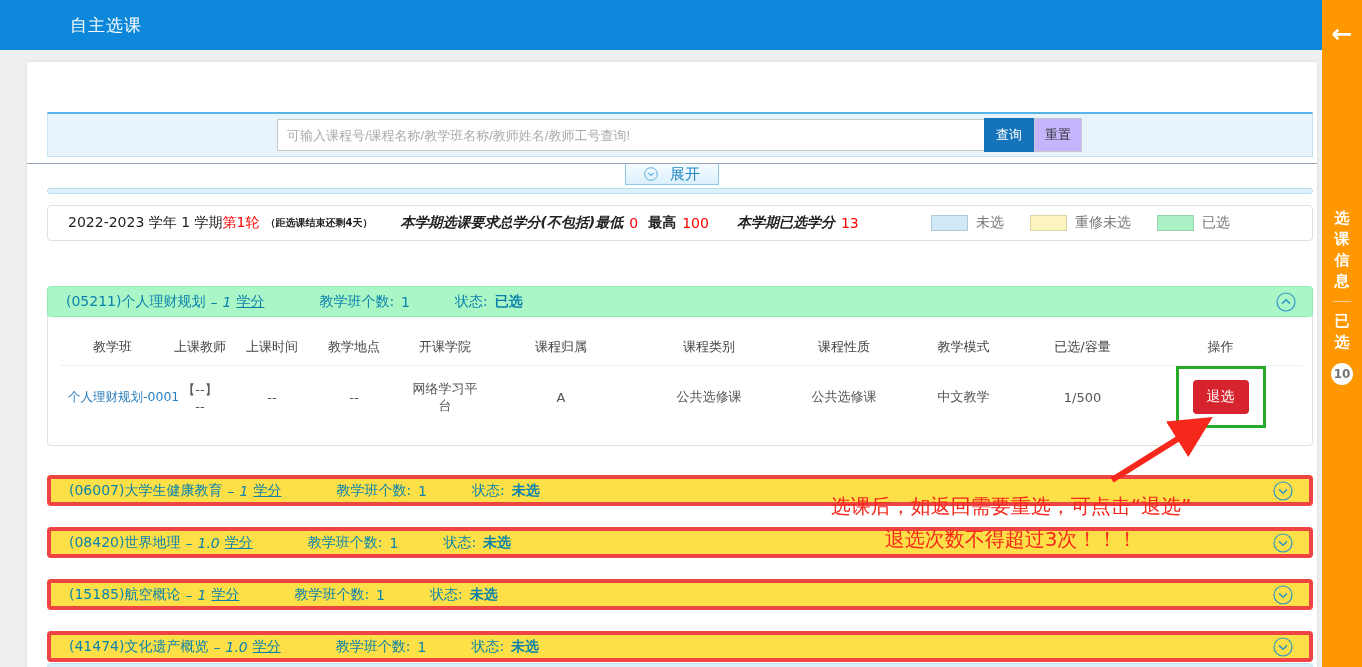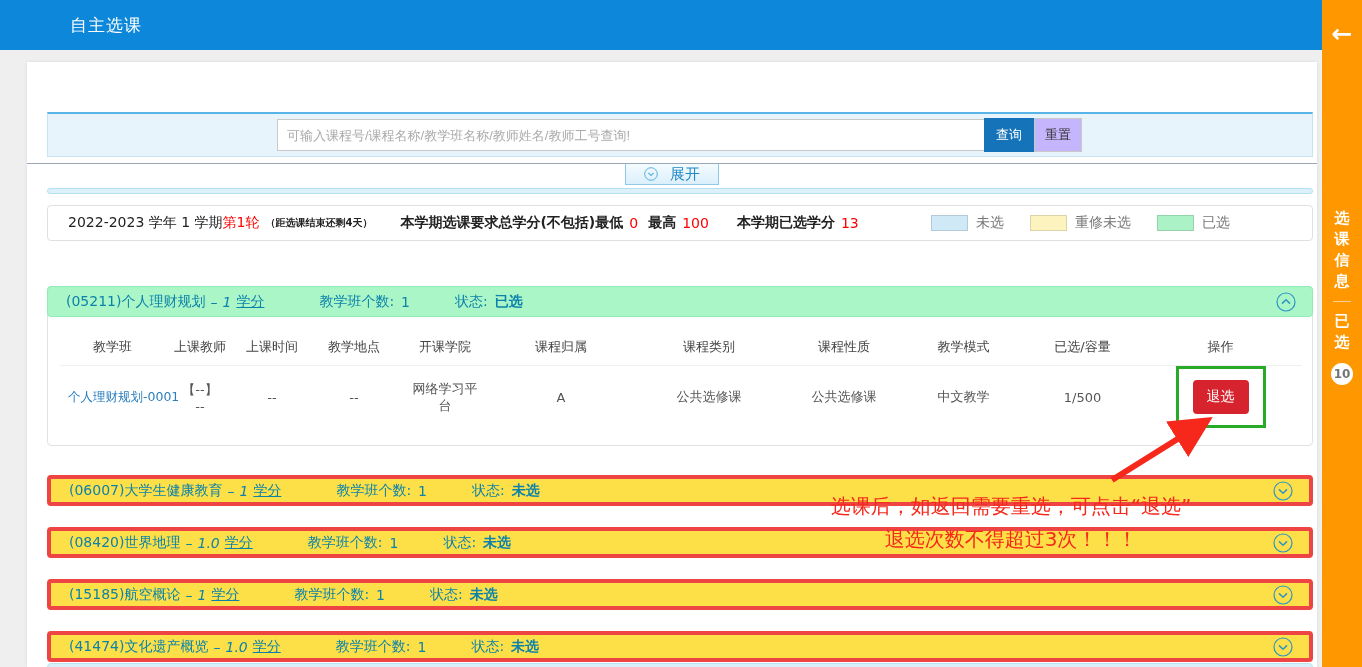--- a/index.html
+++ b/index.html
@@ -29,21 +29,21 @@
   .btn-reset{width:48px;height:34px;background:#c4b5fd;border:1px solid #c9c9c9;color:#333;font-size:13px;cursor:pointer;font-family:inherit;}
   
   .hr-line{position:absolute;left:0;top:101px;width:100%;border-top:1px solid #98a8b8;}
   .expand-tab{position:absolute;left:50%;transform:translateX(-50%);top:102px;width:92px;height:20px;background:linear-gradient(#f4fbff,#dbeffb);border:1px solid #8fc8e8;border-top:none;display:flex;align-items:center;justify-content:center;gap:12px;cursor:pointer;color:#2289c4;font-size:15px;text-align:center;}
   .thin-bar{position:absolute;left:20px;top:126px;width:1264px;height:4px;background:#ddf1fb;border:1px solid #b7dff2;border-radius:3px;}
   
   .info-bar{position:absolute;left:20px;top:143px;width:1266px;height:36px;box-sizing:border-box;border:1px solid #e0e0e0;border-radius:4px;background:#fff;display:flex;align-items:center;padding:0 20px;font-size:14px;color:#222;white-space:nowrap;}
   .info-bar .red{color:#ff0000;text-align:center;}
   .info-bar .bold{font-weight:bold;}
   .info-deadline{font-weight:bold;font-size:10px;}
-  .sp6{margin-left:6px;} .sp10{margin-left:10px;} .sp28{margin-left:28px;}
+  .sp6{margin-left:6px;} .sp10{margin-left:10px;} .sp28{margin-left:28px;font-style:italic;}
   .legend{margin-left:auto;display:flex;align-items:center;gap:26px;padding-right:62px;color:#777;}
   .legend-item{display:flex;align-items:center;gap:8px;}
   .swatch{width:37px;height:16px;border:1px solid rgba(0,0,0,.13);box-sizing:border-box;}
   
   .course-row{position:absolute;left:20px;width:1266px;height:31px;box-sizing:border-box;border-radius:4px;display:flex;align-items:center;padding:0 18px;font-size:14px;color:#0c82ab;cursor:pointer;}
   .course-row.blue{background:#fde047;border:4px solid #ef4444;margin-top:18px;}
   .course-row.green{background:#abf6c7;border:1px solid #90ecb4;}
   .cr-dash{margin:0 5px;font-style:italic;}
   .cr-cred{font-style:italic;}
   .cr-credlab{margin-left:5px;text-decoration:underline;}

